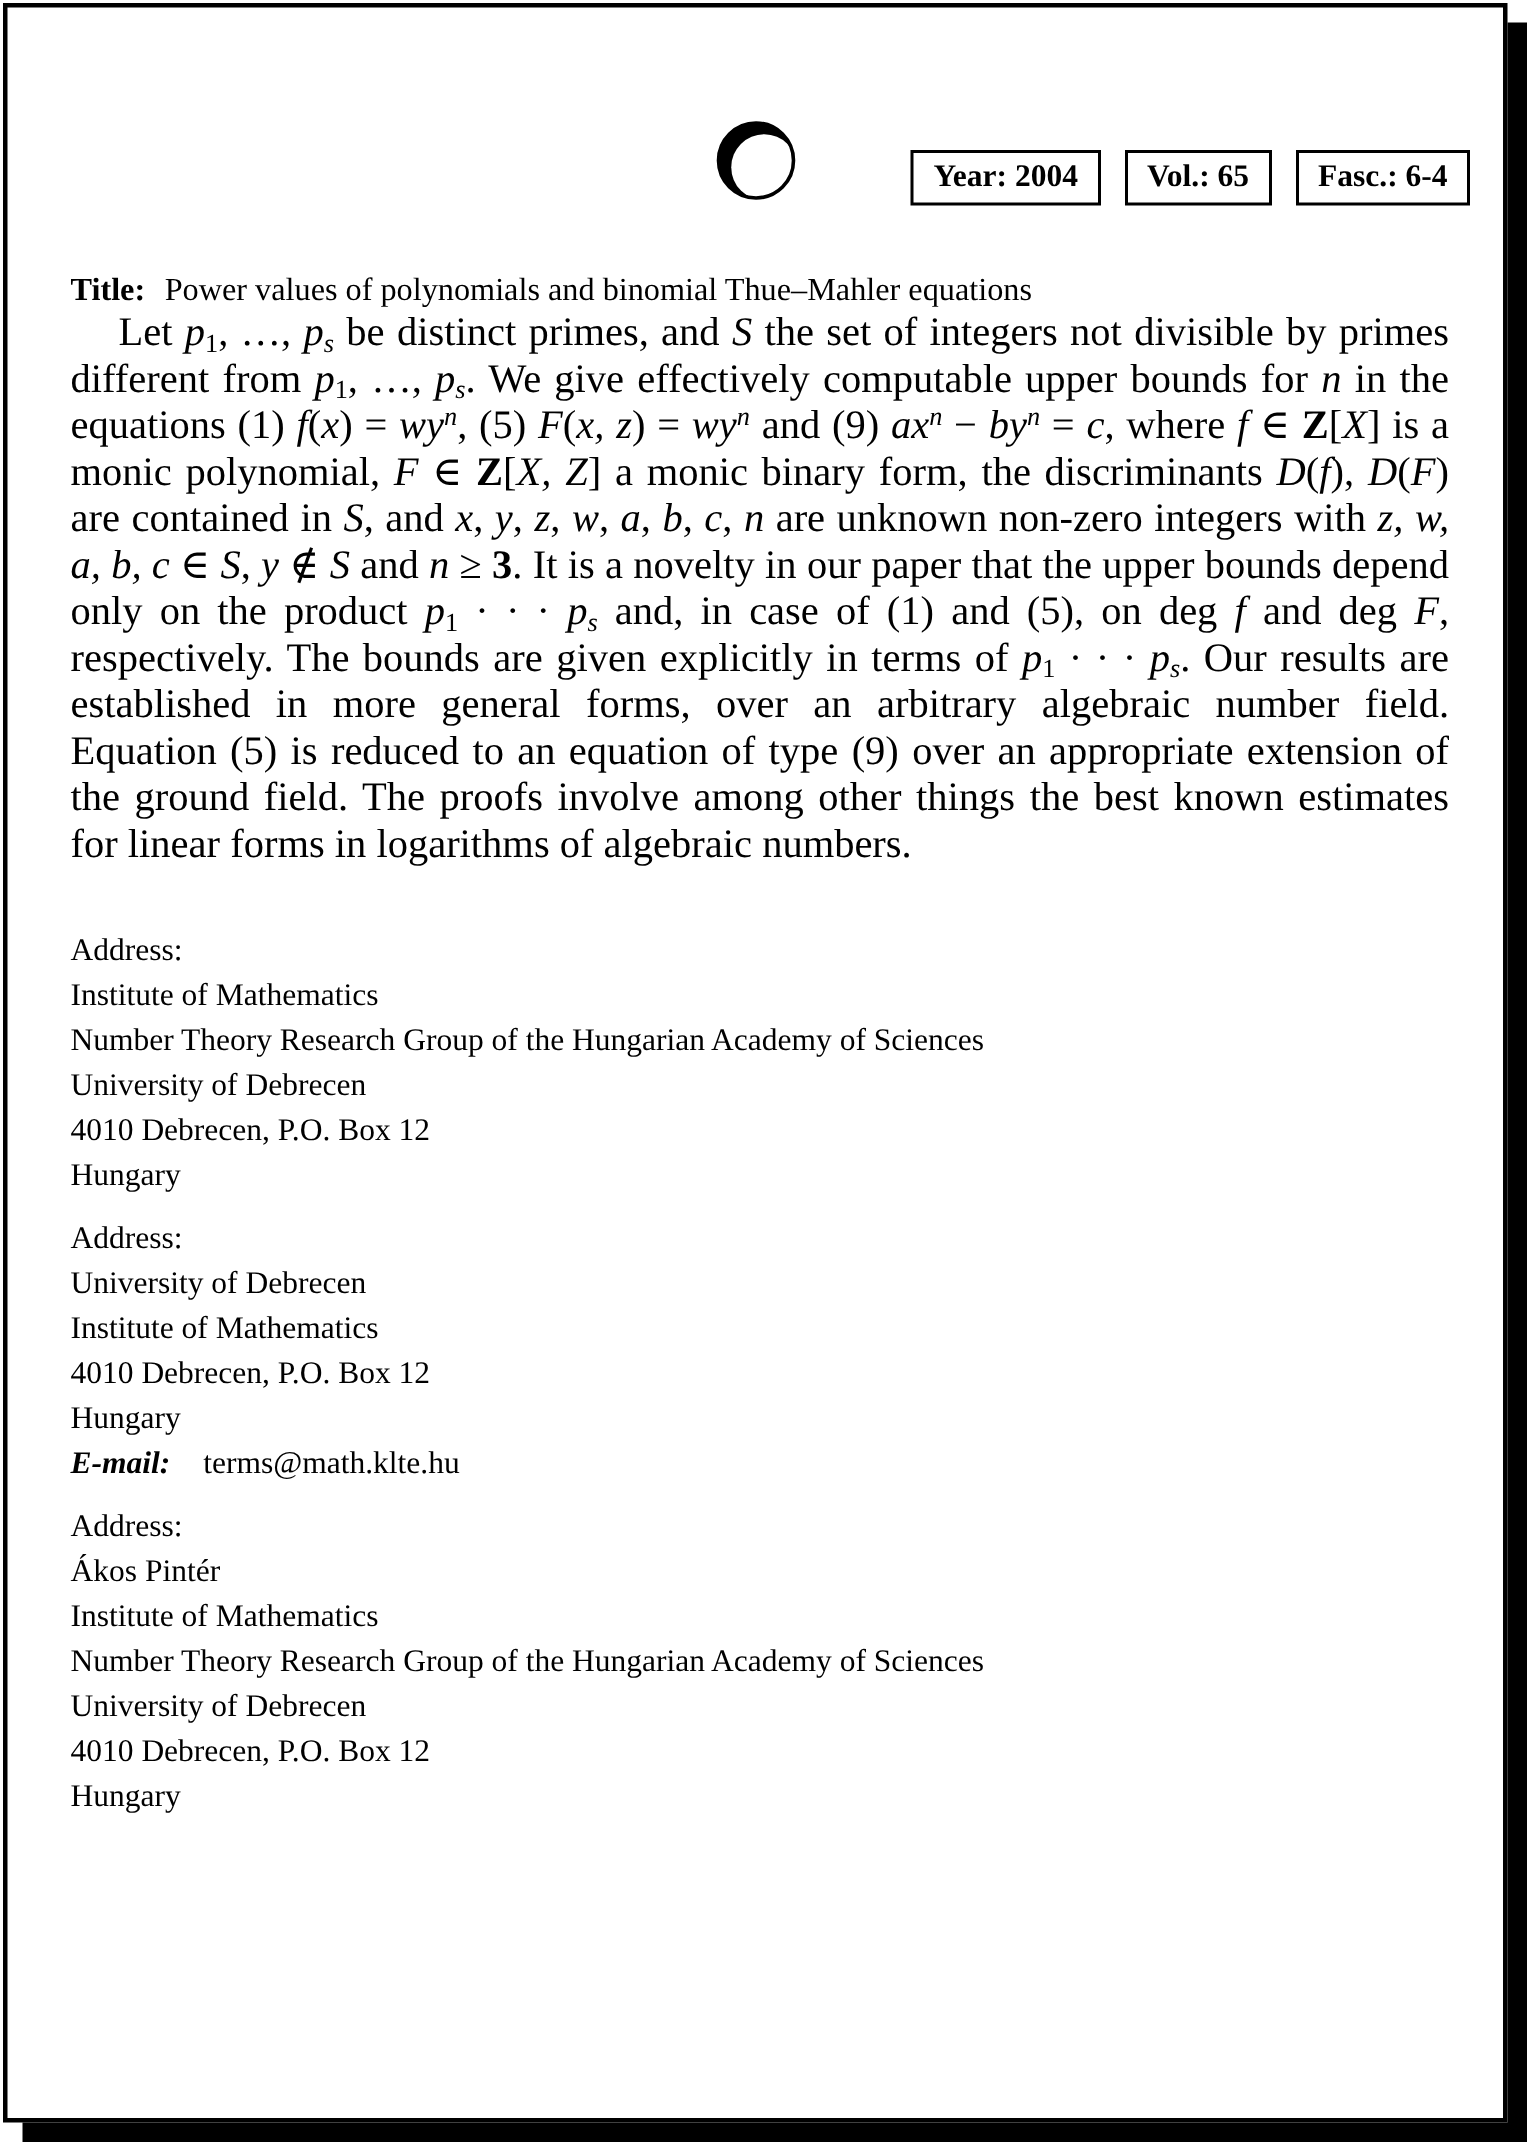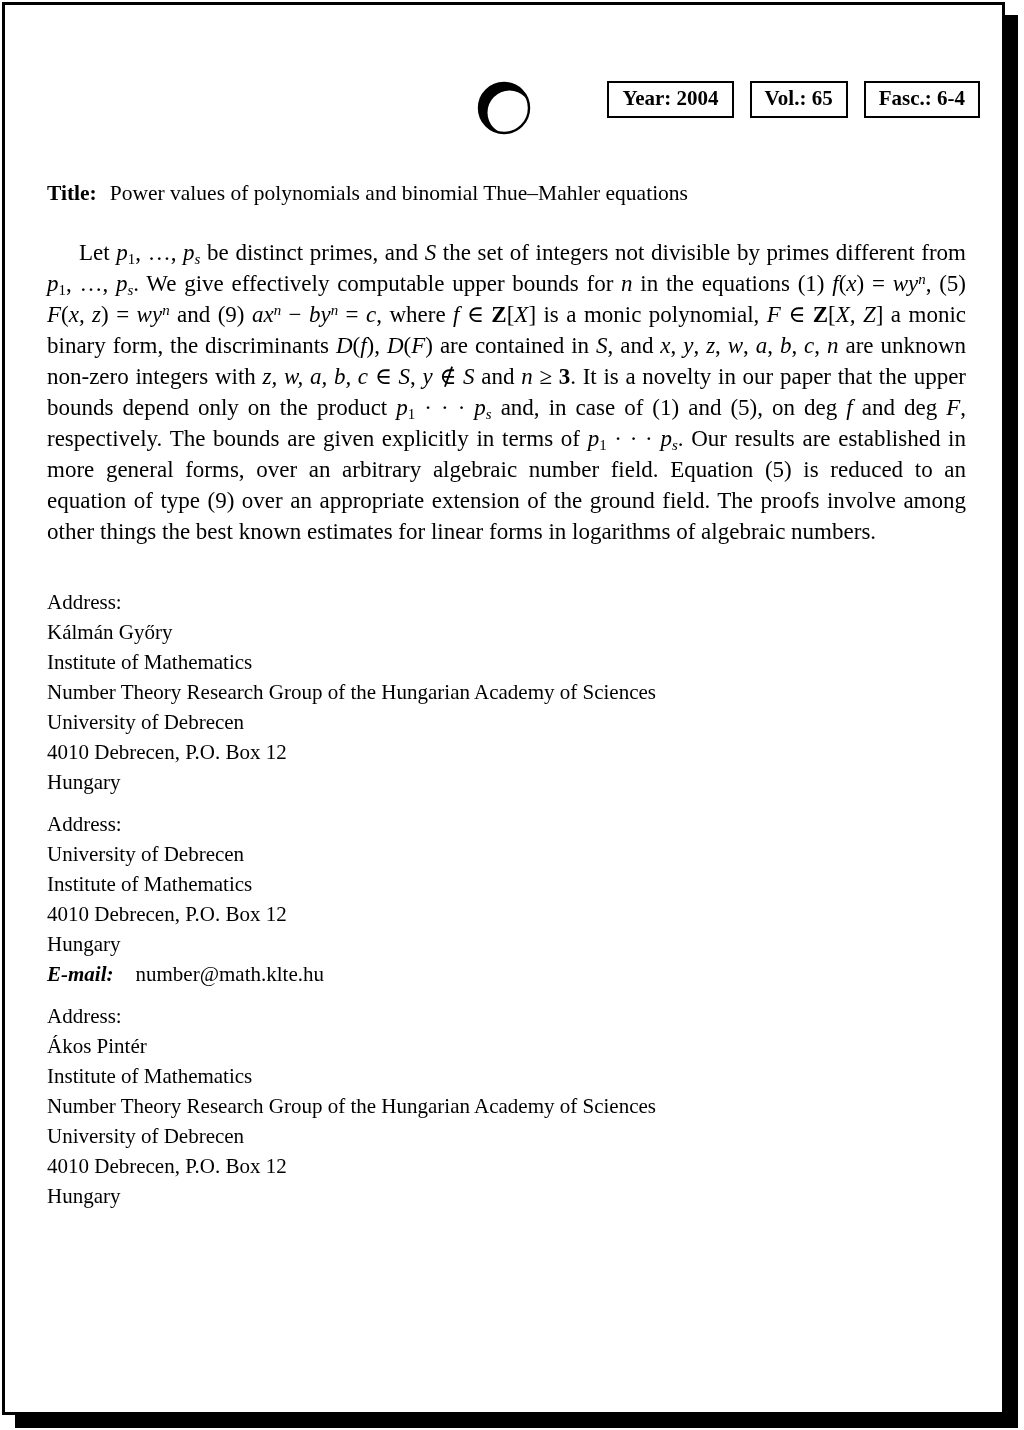--- a/index.html
+++ b/index.html
@@ -15,40 +15,39 @@
     left: 2px; top: 2px;
     width: 1003px; height: 1413px;
     box-sizing: border-box;
     border: 3px solid #000;
     box-shadow: 13px 13px 0 0 #000;
     background: #fff;
     padding: 76px 22px 0 42px;
   }
   .header-row {
     display: flex;
-    align-items: flex-start;
+    align-items: flex-end;
     justify-content: flex-end;
     height: 56px;
   }
   .logo-wrap { margin-right: 58px; line-height: 0; }
   .badge {
     border: 2px solid #000;
     font-weight: bold;
     font-size: 21px;
     padding: 3px 13px 5px 13px;
     margin-left: 16px;
     white-space: nowrap;
   }
   .title-row { margin-top: 44px; font-size: 21.5px; }
   .authors-row { margin-top: 21px; font-size: 21.5px; }
   .lbl { font-weight: bold; margin-right: 13px; margin-top: 47px; }
   .abstract {
-    margin-top: 31px;
     margin-right: 14px;
-    font-size: 23px;
+    font-size: 27px;
     line-height: 31px;
     text-align: justify;
     text-indent: 32px;
   }
   .abstract .it { font-style: italic; }
   .abstract .bd { font-weight: bold; }
   .abstract sub, .abstract sup { font-size: 0.65em; line-height: 0; }
   .abstract sub { vertical-align: -0.25em; }
   .abstract sup { vertical-align: 0.5em; }
   .address-block { margin-top: 12px; font-size: 21px; line-height: 30px; }
@@ -78,36 +77,35 @@
 
   <div class="title-row">
     <span class="lbl">Title:</span><span>Power values of polynomials and binomial Thue–Mahler equations</span>
   </div>
 
 
   <div class="abstract"><span>Let </span><span class="it">p</span><sub>1</sub><span>, …, </span><span class="it">p</span><sub class="it">s</sub><span> be distinct primes, and </span><span class="it">S</span><span> the set of integers not divisible by primes different from </span><span class="it">p</span><sub>1</sub><span>, …, </span><span class="it">p</span><sub class="it">s</sub><span>. We give effectively computable upper bounds for </span><span class="it">n</span><span> in the equations (1) </span><span class="it">f</span><span>(</span><span class="it">x</span><span>) = </span><span class="it">wy</span><sup class="it">n</sup><span>, (5) </span><span class="it">F</span><span>(</span><span class="it">x, z</span><span>) = </span><span class="it">wy</span><sup class="it">n</sup><span> and (9) </span><span class="it">ax</span><sup class="it">n</sup><span> − </span><span class="it">by</span><sup class="it">n</sup><span> = </span><span class="it">c</span><span>, where </span><span class="it">f</span><span> ∈ </span><span class="bd">Z</span><span>[</span><span class="it">X</span><span>] is a monic polynomial, </span><span class="it">F</span><span> ∈ </span><span class="bd">Z</span><span>[</span><span class="it">X, Z</span><span>] a monic binary form, the discriminants </span><span class="it">D</span><span>(</span><span class="it">f</span><span>), </span><span class="it">D</span><span>(</span><span class="it">F</span><span>) are contained in </span><span class="it">S</span><span>, and </span><span class="it">x</span><span>, </span><span class="it">y</span><span>, </span><span class="it">z</span><span>, </span><span class="it">w</span><span>, </span><span class="it">a</span><span>, </span><span class="it">b</span><span>, </span><span class="it">c</span><span>, </span><span class="it">n</span><span> are unknown non-zero integers with </span><span class="it">z, w, a, b, c</span><span> ∈ </span><span class="it">S</span><span>, </span><span class="it">y</span><span> ∉ </span><span class="it">S</span><span> and </span><span class="it">n</span><span> ≥ </span><span class="bd">3</span><span>. It is a novelty in our paper that the upper bounds depend only on the product </span><span class="it">p</span><sub>1</sub><span> · · · </span><span class="it">p</span><sub class="it">s</sub><span> and, in case of (1) and (5), on deg </span><span class="it">f</span><span> and deg </span><span class="it">F</span><span>, respectively. The bounds are given explicitly in terms of </span><span class="it">p</span><sub>1</sub><span> · · · </span><span class="it">p</span><sub class="it">s</sub><span>. Our results are established in more general forms, over an arbitrary algebraic number field. Equation (5) is reduced to an equation of type (9) over an appropriate extension of the ground field. The proofs involve among other things the best known estimates for linear forms in logarithms of algebraic numbers.</span></div>
 
   <div class="address-block first">
     <div class="addr-label">Address:</div>
-    <div>Kálmán Győry</div>
     <div>Institute of Mathematics</div>
     <div>Number Theory Research Group of the Hungarian Academy of Sciences</div>
     <div>University of Debrecen</div>
     <div>4010 Debrecen, P.O. Box 12</div>
     <div>Hungary</div>
   </div>
 
   <div class="address-block">
     <div class="addr-label">Address:</div>
     <div>University of Debrecen</div>
     <div>Institute of Mathematics</div>
     <div>4010 Debrecen, P.O. Box 12</div>
     <div>Hungary</div>
     <div class="email-row">
-      <span class="email-label">E-mail:</span><a class="email-addr" href="#">number@math.klte.hu</a>
+      <span class="email-label">E-mail:</span><a class="email-addr" href="#">terms@math.klte.hu</a>
     </div>
   </div>
 
   <div class="address-block">
     <div class="addr-label">Address:</div>
     <div>Ákos Pintér</div>
     <div>Institute of Mathematics</div>
     <div>Number Theory Research Group of the Hungarian Academy of Sciences</div>
     <div>University of Debrecen</div>
     <div>4010 Debrecen, P.O. Box 12</div>

